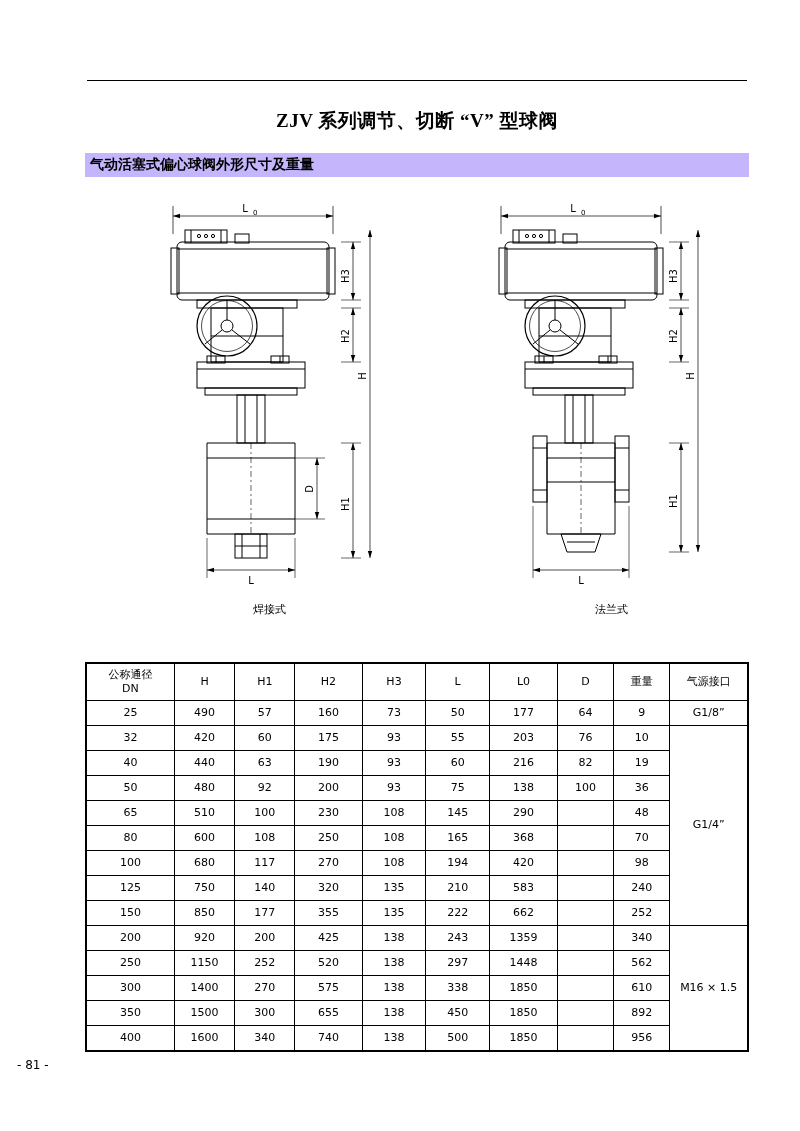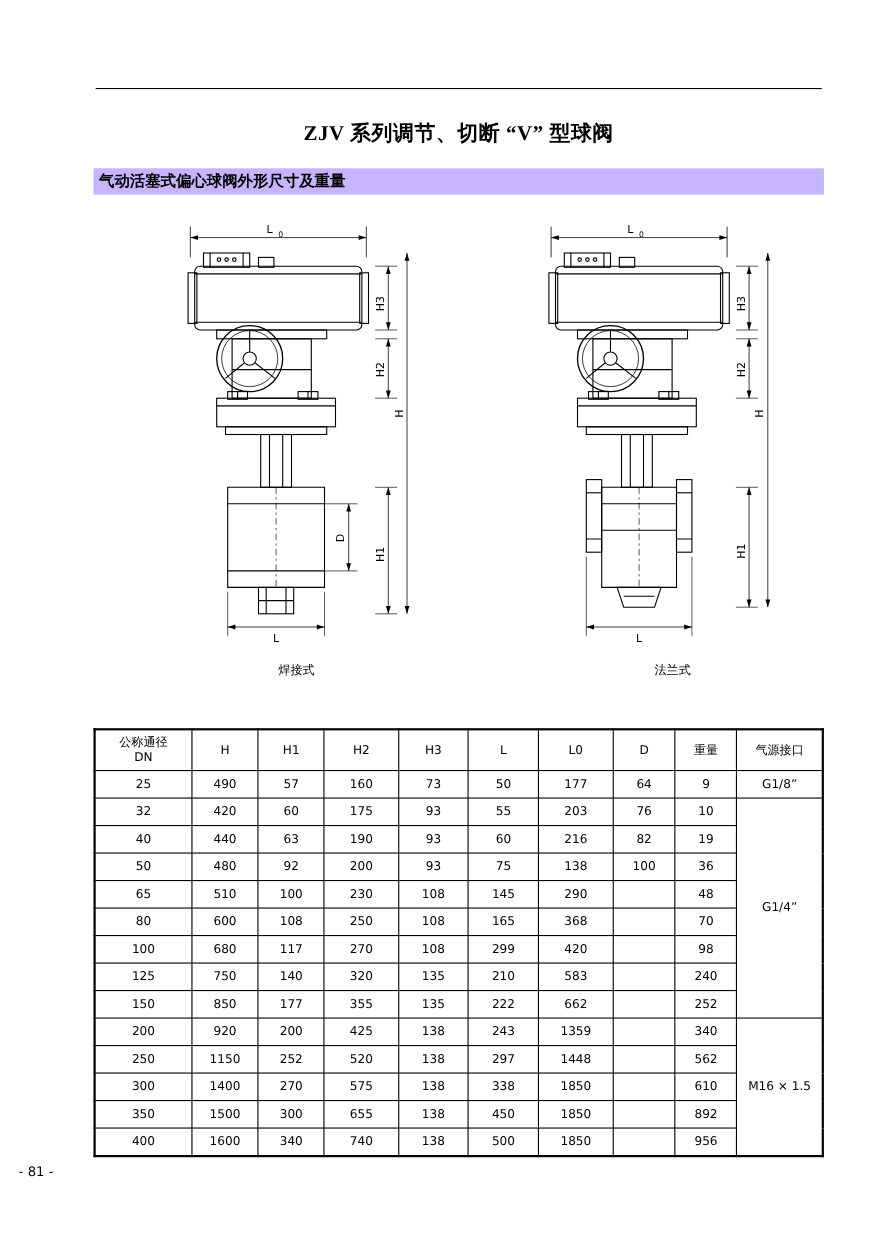--- a/index.html
+++ b/index.html
@@ -386,21 +386,21 @@
             <td>368</td>
             <td></td>
             <td>70</td>
           </tr>
           <tr>
             <td>100</td>
             <td>680</td>
             <td>117</td>
             <td>270</td>
             <td>108</td>
-            <td>299</td>
+            <td>194</td>
             <td>420</td>
             <td></td>
             <td>98</td>
           </tr>
           <tr>
             <td>125</td>
             <td>750</td>
             <td>140</td>
             <td>320</td>
             <td>135</td>

